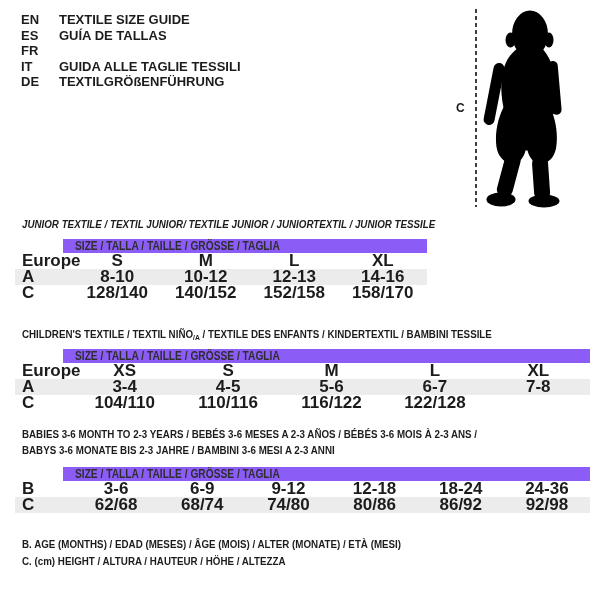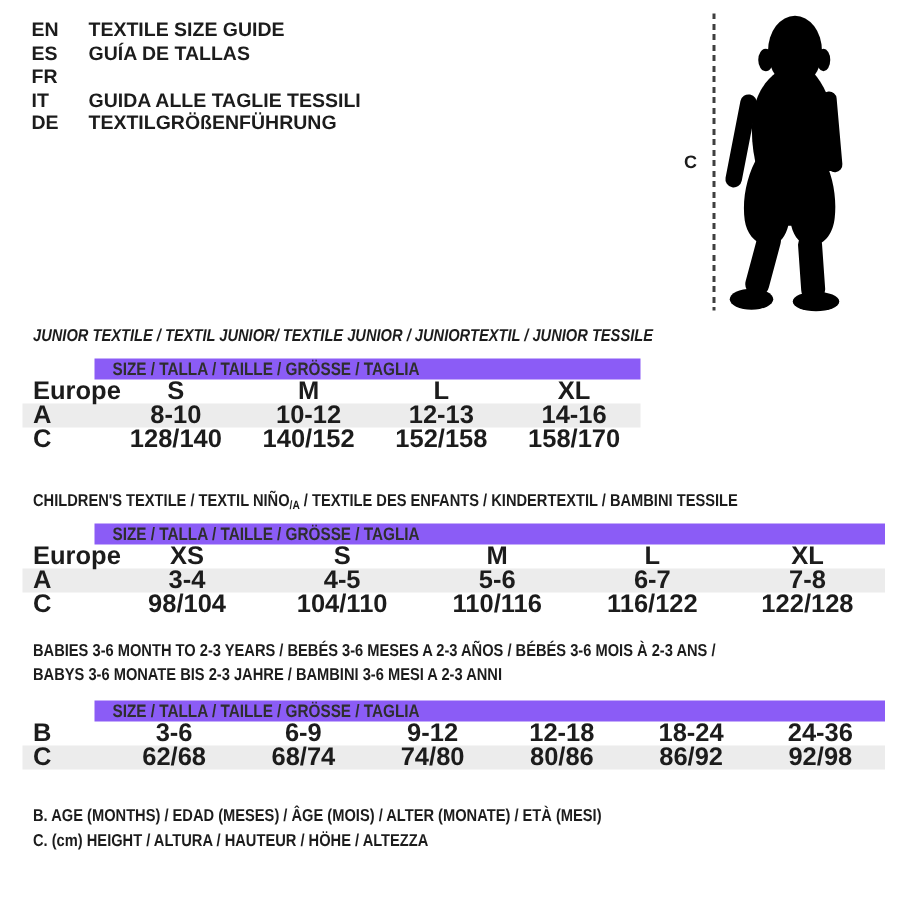--- a/index.html
+++ b/index.html
@@ -133,21 +133,20 @@
     <div class="t-row cols5 shaded">
       <span class="lbl">A</span>
       <span class="cell">3-4</span>
       <span class="cell">4-5</span>
       <span class="cell">5-6</span>
       <span class="cell">6-7</span>
       <span class="cell">7-8</span>
     </div>
     <div class="t-row cols5">
       <span class="lbl">C</span>
-      <span class="cell">98/104</span>
       <span class="cell">104/110</span>
       <span class="cell">110/116</span>
       <span class="cell">116/122</span>
       <span class="cell">122/128</span>
     </div>
   </div>
 
   <div class="table-title t3-title">
     <div><span class="condensed">BABIES 3-6 MONTH TO 2-3 YEARS / BEBÉS 3-6 MESES A 2-3 AÑOS / BÉBÉS 3-6 MOIS À 2-3 ANS /</span></div>
     <div><span class="condensed">BABYS 3-6 MONATE BIS 2-3 JAHRE / BAMBINI 3-6 MESI A 2-3 ANNI</span></div>

